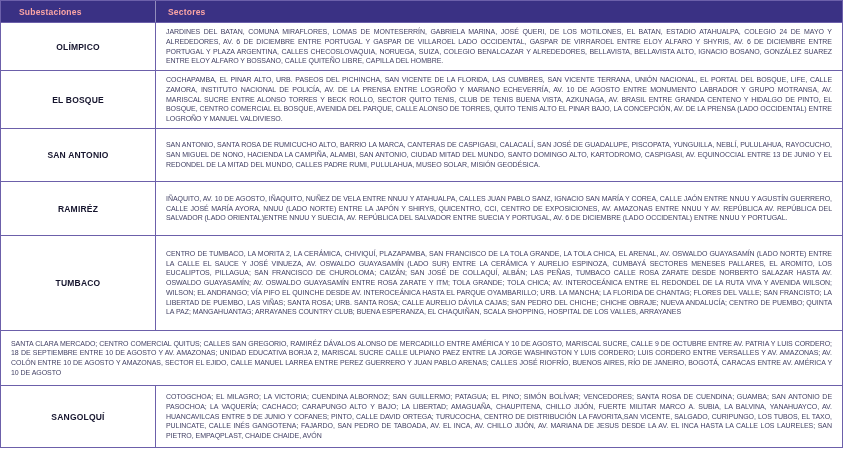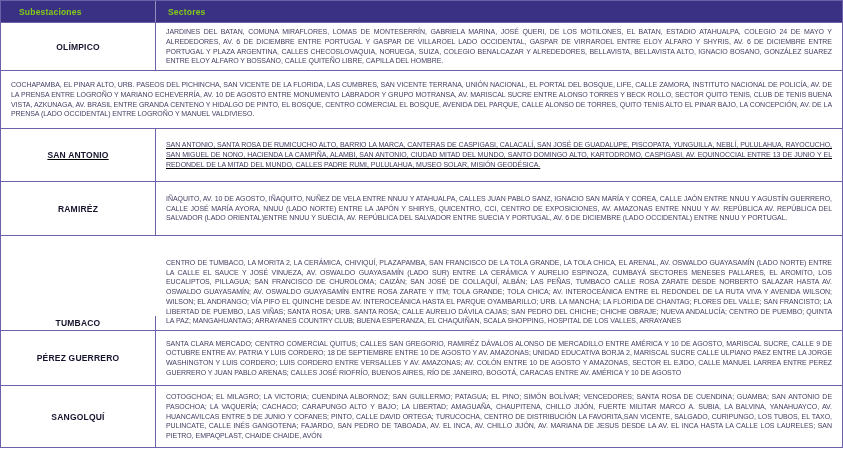--- a/index.html
+++ b/index.html
@@ -15,21 +15,21 @@
     font-family:"Liberation Sans", sans-serif;
     background:#ffffff;
   }
   .table{
     width:843px;
     border:1px solid var(--border);
   }
   .header-row{
     display:flex;
     background:var(--header-bg);
-    color:#84cc16;
+    color:#fca5a5;
     height:21px;
     align-items:stretch;
   }
   .hcell{
     display:flex;align-items:center;
     font-weight:bold;
     font-size:8.5px;
     letter-spacing:0.2px;
   }
   .hcell.left{
@@ -64,63 +64,63 @@
     display:flex;align-items:center;
     padding:4px 10px;
     font-size:7px;
     line-height:9.7px;
     letter-spacing:-0.05px;
     text-align:justify;
     color:var(--sector-text);
   }
   .r0{min-height:48px;}
   .r1{min-height:58px;}
-  .r2{min-height:53px;text-decoration:underline;}
+  .r2{min-height:53px;}
   .r3{min-height:54px;}
-  .r4{min-height:95px;align-items:flex-end;}
+  .r4{min-height:95px;}
   .r5{min-height:55px;}
   .r6{min-height:62px;justify-content:flex-end;}
 </style>
 </head>
 <body>
 
 <div class="page">
   <div class="table">
 
     <div class="header-row">
       <div class="hcell left">Subestaciones</div>
       <div class="hcell right">Sectores</div>
     </div>
 
     <div class="row r0">
       <div class="cell sub">OLÍMPICO</div>
       <div class="cell sec">JARDINES DEL BATAN, COMUNA MIRAFLORES, LOMAS DE MONTESERRÍN, GABRIELA MARINA, JOSÉ QUERI, DE LOS MOTILONES, EL BATAN, ESTADIO ATAHUALPA, COLEGIO 24 DE MAYO Y ALREDEDORES, AV. 6 DE DICIEMBRE ENTRE PORTUGAL Y GASPAR DE VILLAROEL LADO OCCIDENTAL, GASPAR DE VIRRAROEL ENTRE ELOY ALFARO Y SHYRIS, AV. 6 DE DICIEMBRE ENTRE PORTUGAL Y PLAZA ARGENTINA, CALLES CHECOSLOVAQUIA, NORUEGA, SUIZA, COLEGIO BENALCAZAR Y ALREDEDORES, BELLAVISTA, BELLAVISTA ALTO, IGNACIO BOSANO, GONZÁLEZ SUAREZ ENTRE ELOY ALFARO Y BOSSANO, CALLE QUITEÑO LIBRE, CAPILLA DEL HOMBRE.</div>
     </div>
 
     <div class="row r1">
+      <div class="cell sub">EL BOSQUE</div>
       <div class="cell sec">COCHAPAMBA, EL PINAR ALTO, URB. PASEOS DEL PICHINCHA, SAN VICENTE DE LA FLORIDA, LAS CUMBRES, SAN VICENTE TERRANA, UNIÓN NACIONAL, EL PORTAL DEL BOSQUE, LIFE, CALLE ZAMORA, INSTITUTO NACIONAL DE POLICÍA, AV. DE LA PRENSA ENTRE LOGROÑO Y MARIANO ECHEVERRÍA, AV. 10 DE AGOSTO ENTRE MONUMENTO LABRADOR Y GRUPO MOTRANSA, AV. MARISCAL SUCRE ENTRE ALONSO TORRES Y BECK ROLLO, SECTOR QUITO TENIS, CLUB DE TENIS BUENA VISTA, AZKUNAGA, AV. BRASIL ENTRE GRANDA CENTENO Y HIDALGO DE PINTO, EL BOSQUE, CENTRO COMERCIAL EL BOSQUE, AVENIDA DEL PARQUE, CALLE ALONSO DE TORRES, QUITO TENIS ALTO EL PINAR BAJO, LA CONCEPCIÓN, AV. DE LA PRENSA (LADO OCCIDENTAL) ENTRE LOGROÑO Y MANUEL VALDIVIESO.</div>
     </div>
 
     <div class="row r2">
       <div class="cell sub">SAN ANTONIO</div>
       <div class="cell sec">SAN ANTONIO, SANTA ROSA DE RUMICUCHO ALTO, BARRIO LA MARCA, CANTERAS DE CASPIGASI, CALACALÍ, SAN JOSÉ DE GUADALUPE, PISCOPATA, YUNGUILLA, NEBLÍ, PULULAHUA, RAYOCUCHO, SAN MIGUEL DE NONO, HACIENDA LA CAMPIÑA, ALAMBI, SAN ANTONIO, CIUDAD MITAD DEL MUNDO, SANTO DOMINGO ALTO, KARTODROMO, CASPIGASI, AV. EQUINOCCIAL ENTRE 13 DE JUNIO Y EL REDONDEL DE LA MITAD DEL MUNDO, CALLES PADRE RUMI, PULULAHUA, MUSEO SOLAR, MISIÓN GEODÉSICA.</div>
     </div>
 
     <div class="row r3">
       <div class="cell sub">RAMIRÉZ</div>
       <div class="cell sec">IÑAQUITO, AV. 10 DE AGOSTO, IÑAQUITO, NUÑEZ DE VELA ENTRE NNUU Y ATAHUALPA, CALLES JUAN PABLO SANZ, IGNACIO SAN MARÍA Y COREA, CALLE JAÓN ENTRE NNUU Y AGUSTÍN GUERRERO, CALLE JOSÉ MARÍA AYORA, NNUU (LADO NORTE) ENTRE LA JAPÓN Y SHIRYS, QUICENTRO, CCI, CENTRO DE EXPOSICIONES, AV. AMAZONAS ENTRE NNUU Y AV. REPÚBLICA AV. REPÚBLICA DEL SALVADOR (LADO ORIENTAL)ENTRE NNUU Y SUECIA, AV. REPÚBLICA DEL SALVADOR ENTRE SUECIA Y PORTUGAL, AV. 6 DE DICIEMBRE (LADO OCCIDENTAL) ENTRE NNUU Y PORTUGAL.</div>
     </div>
 
     <div class="row r4">
       <div class="cell sub">TUMBACO</div>
       <div class="cell sec">CENTRO DE TUMBACO, LA MORITA 2, LA CERÁMICA, CHIVIQUÍ, PLAZAPAMBA, SAN FRANCISCO DE LA TOLA GRANDE, LA TOLA CHICA, EL ARENAL, AV. OSWALDO GUAYASAMÍN (LADO NORTE) ENTRE LA CALLE EL SAUCE Y JOSÉ VINUEZA, AV. OSWALDO GUAYASAMÍN (LADO SUR) ENTRE LA CERÁMICA Y AURELIO ESPINOZA, CUMBAYÁ SECTORES MENESES PALLARES, EL AROMITO, LOS EUCALIPTOS, PILLAGUA; SAN FRANCISCO DE CHUROLOMA; CAIZÁN; SAN JOSÉ DE COLLAQUÍ, ALBÁN; LAS PEÑAS, TUMBACO CALLE ROSA ZARATE DESDE NORBERTO SALAZAR HASTA AV. OSWALDO GUAYASAMÍN; AV. OSWALDO GUAYASAMÍN ENTRE ROSA ZARATE Y ITM; TOLA GRANDE; TOLA CHICA; AV. INTEROCEÁNICA ENTRE EL REDONDEL DE LA RUTA VIVA Y AVENIDA WILSON; WILSON; EL ANDRANGO; VÍA PIFO EL QUINCHE DESDE AV. INTEROCEÁNICA HASTA EL PARQUE OYAMBARILLO; URB. LA MANCHA; LA FLORIDA DE CHANTAG; FLORES DEL VALLE; SAN FRANCISTO; LA LIBERTAD DE PUEMBO, LAS VIÑAS; SANTA ROSA; URB. SANTA ROSA; CALLE AURELIO DÁVILA CAJAS; SAN PEDRO DEL CHICHE; CHICHE OBRAJE; NUEVA ANDALUCÍA; CENTRO DE PUEMBO; QUINTA LA PAZ; MANGAHUANTAG; ARRAYANES COUNTRY CLUB; BUENA ESPERANZA, EL CHAQUIÑAN, SCALA SHOPPING, HOSPITAL DE LOS VALLES, ARRAYANES</div>
     </div>
 
     <div class="row r5">
-      <div class="cell sub">PÉREZ GUERRERO</div>
       <div class="cell sec">SANTA CLARA MERCADO; CENTRO COMERCIAL QUITUS; CALLES SAN GREGORIO, RAMIRÉZ DÁVALOS ALONSO DE MERCADILLO ENTRE AMÉRICA Y 10 DE AGOSTO, MARISCAL SUCRE, CALLE 9 DE OCTUBRE ENTRE AV. PATRIA Y LUIS CORDERO; 18 DE SEPTIEMBRE ENTRE 10 DE AGOSTO Y AV. AMAZONAS; UNIDAD EDUCATIVA BORJA 2, MARISCAL SUCRE CALLE ULPIANO PAEZ ENTRE LA JORGE WASHINGTON Y LUIS CORDERO; LUIS CORDERO ENTRE VERSALLES Y AV. AMAZONAS; AV. COLÓN ENTRE 10 DE AGOSTO Y AMAZONAS, SECTOR EL EJIDO, CALLE MANUEL LARREA ENTRE PEREZ GUERRERO Y JUAN PABLO ARENAS; CALLES JOSÉ RIOFRÍO, BUENOS AIRES, RÍO DE JANEIRO, BOGOTÁ, CARACAS ENTRE AV. AMÉRICA Y 10 DE AGOSTO</div>
     </div>
 
     <div class="row r6">
       <div class="cell sub">SANGOLQUÍ</div>
       <div class="cell sec">COTOGCHOA; EL MILAGRO; LA VICTORIA; CUENDINA ALBORNOZ; SAN GUILLERMO; PATAGUA; EL PINO; SIMÓN BOLÍVAR; VENCEDORES; SANTA ROSA DE CUENDINA; GUAMBA; SAN ANTONIO DE PASOCHOA; LA VAQUERÍA; CACHACO; CARAPUNGO ALTO Y BAJO; LA LIBERTAD; AMAGUAÑA, CHAUPITENA, CHILLO JIJÓN, FUERTE MILITAR MARCO A. SUBIA, LA BALVINA, YANAHUAYCO, AV. HUANCAVILCAS ENTRE 5 DE JUNIO Y COFANES; PINTO, CALLE DAVID ORTEGA; TURUCOCHA, CENTRO DE DISTRIBUCIÓN LA FAVORITA,SAN VICENTE, SALGADO, CURIPUNGO, LOS TUBOS, EL TAXO, PULINCATE, CALLE INÉS GANGOTENA; FAJARDO, SAN PEDRO DE TABOADA, AV. EL INCA, AV. CHILLO JIJÓN, AV. MARIANA DE JESUS DESDE LA AV. EL INCA HASTA LA CALLE LOS LAURELES; SAN PIETRO, EMPAQPLAST, CHAIDE CHAIDE, AVÓN</div>
     </div>
 
   </div>
 </div>

